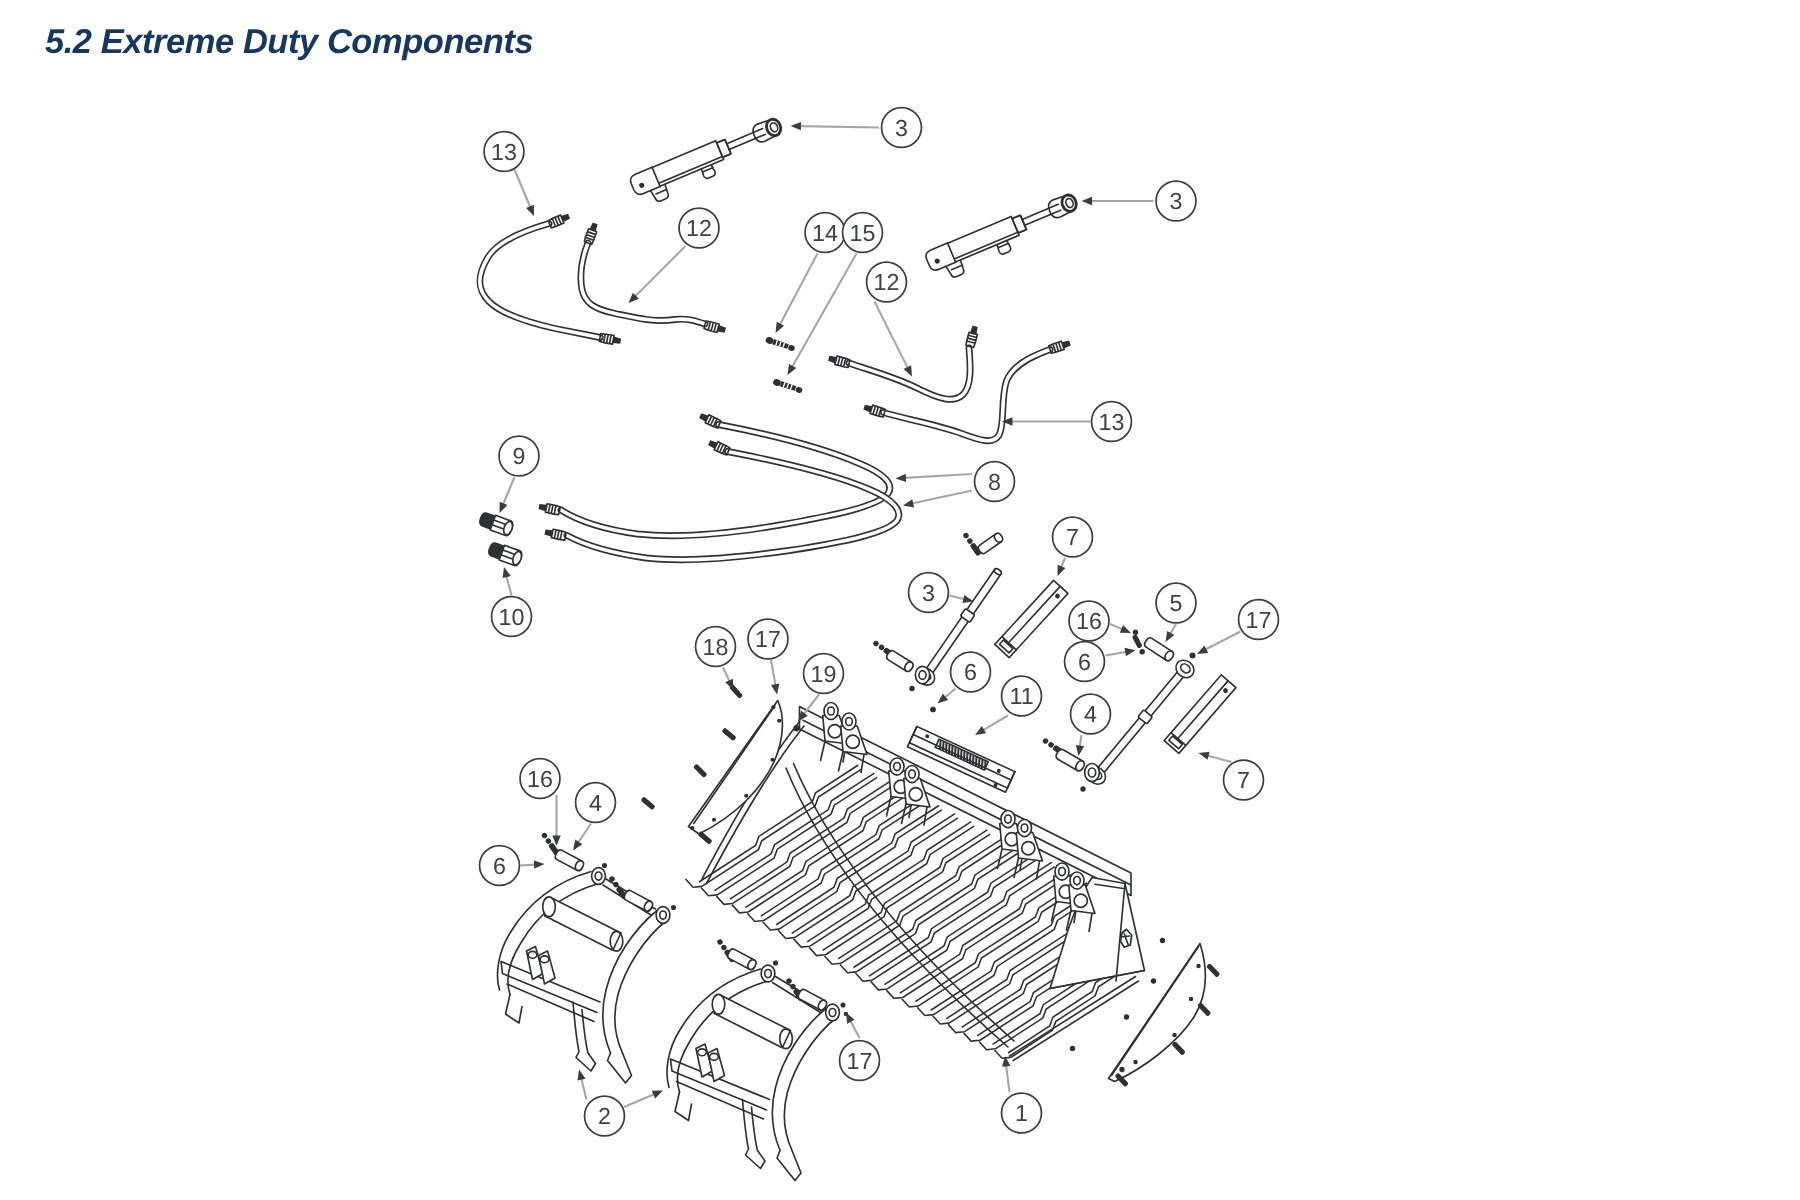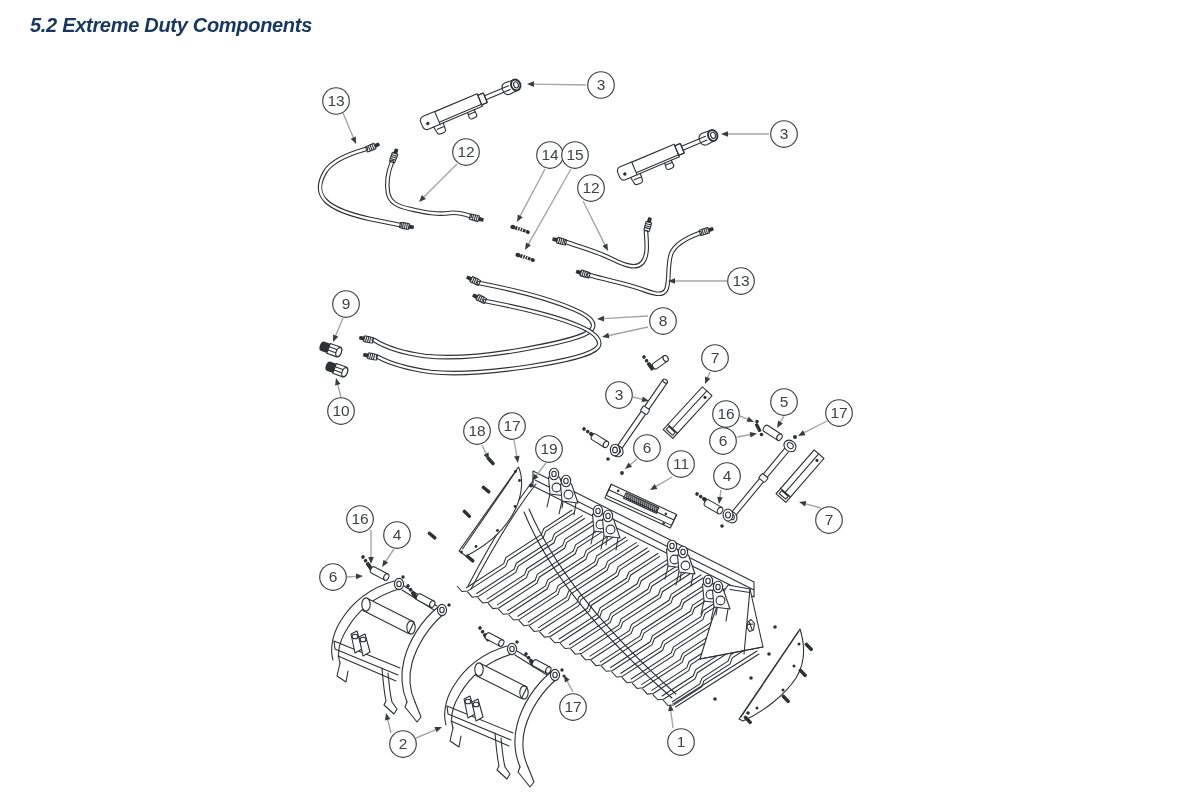--- a/index.html
+++ b/index.html
@@ -1,17 +1,17 @@
 <!DOCTYPE html>
 <html><head>
 <meta charset="utf-8">
 <style>
 html,body{margin:0;padding:0;background:#ffffff;width:1200px;height:800px;overflow:hidden;}
 .title{position:absolute;left:30px;top:14px;font-family:"Liberation Sans",sans-serif;
- font-size:20px;font-weight:bold;font-style:italic;color:#17375e;letter-spacing:-0.3px;}
+ font-size:23px;font-weight:bold;font-style:italic;color:#17375e;letter-spacing:-0.3px;}
 svg{position:absolute;left:0;top:0;}
 .ln{fill:none;stroke:#2e3134;stroke-width:1.1;stroke-linecap:round;stroke-linejoin:round;}
 .lnf{fill:#ffffff;stroke:#2e3134;stroke-width:1.1;stroke-linecap:round;stroke-linejoin:round;}
 .dot{fill:#2e3134;stroke:none;}
 .tn{fill:none;stroke:#2e3134;stroke-width:1.05;stroke-linecap:butt;stroke-linejoin:miter;}
 .num{font-family:"Liberation Sans",sans-serif;font-size:15.5px;fill:#3f4245;text-anchor:middle;}
 </style>
 </head>
 <body>
 <div class="title">5.2 Extreme Duty Components</div>

